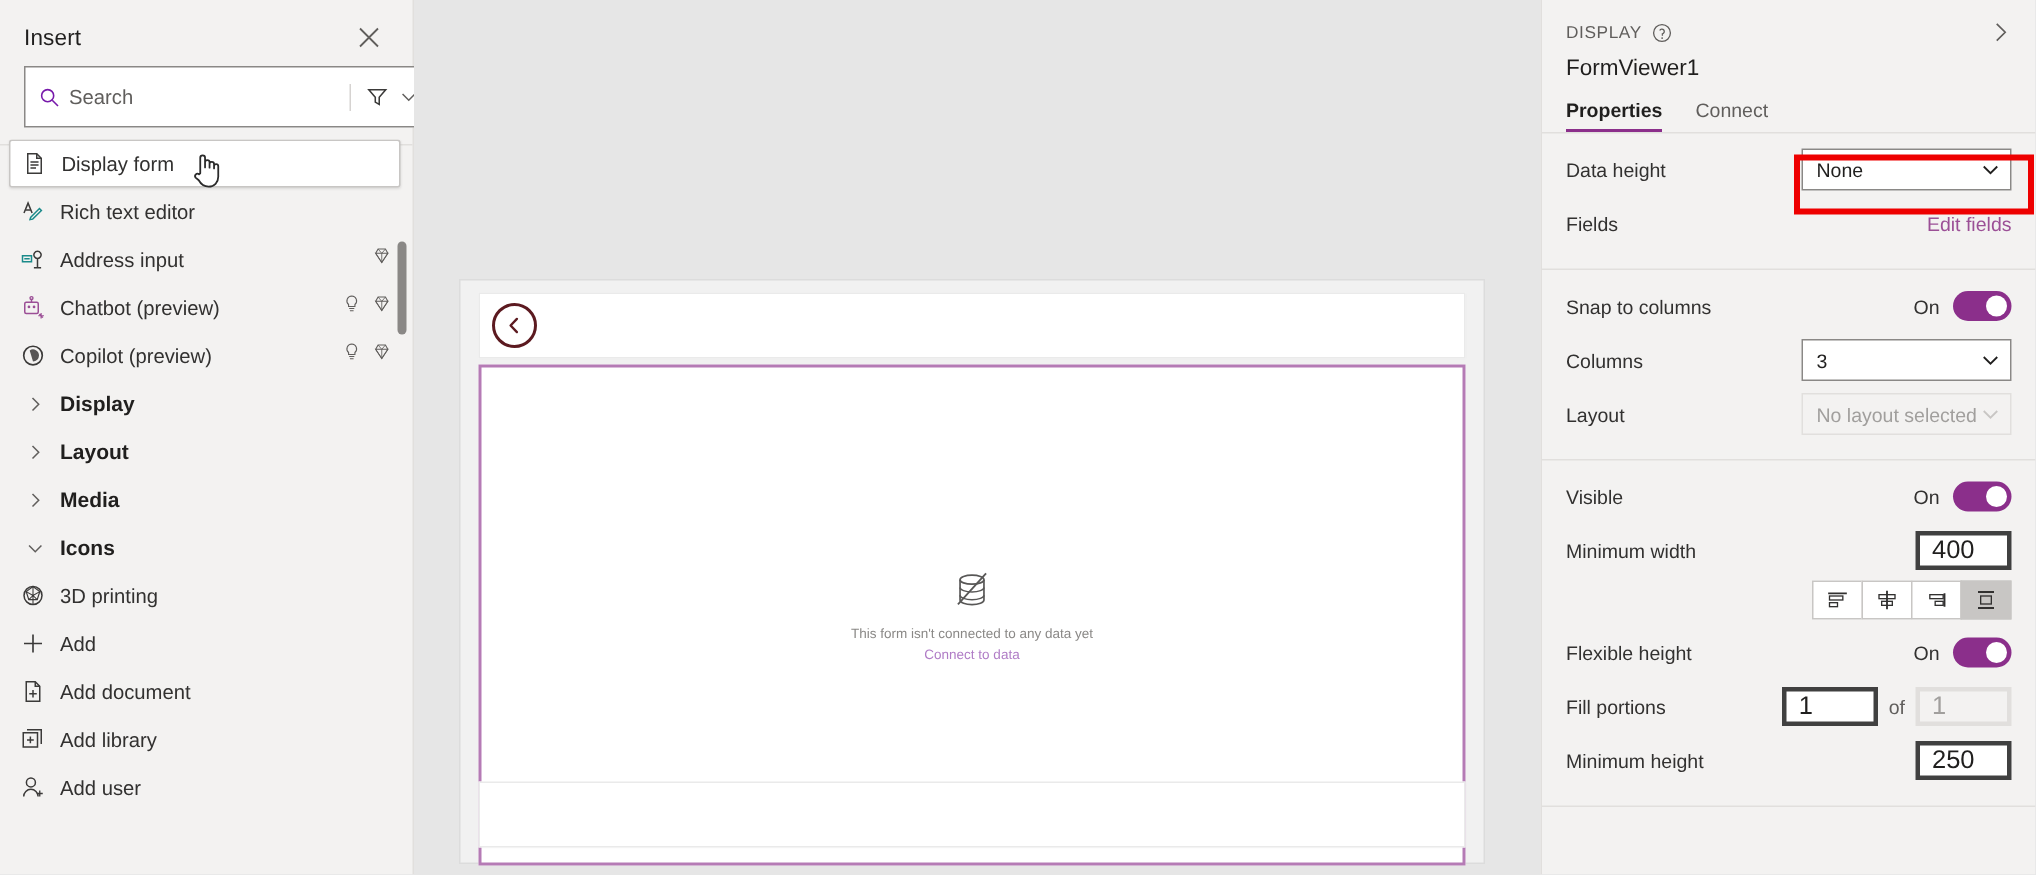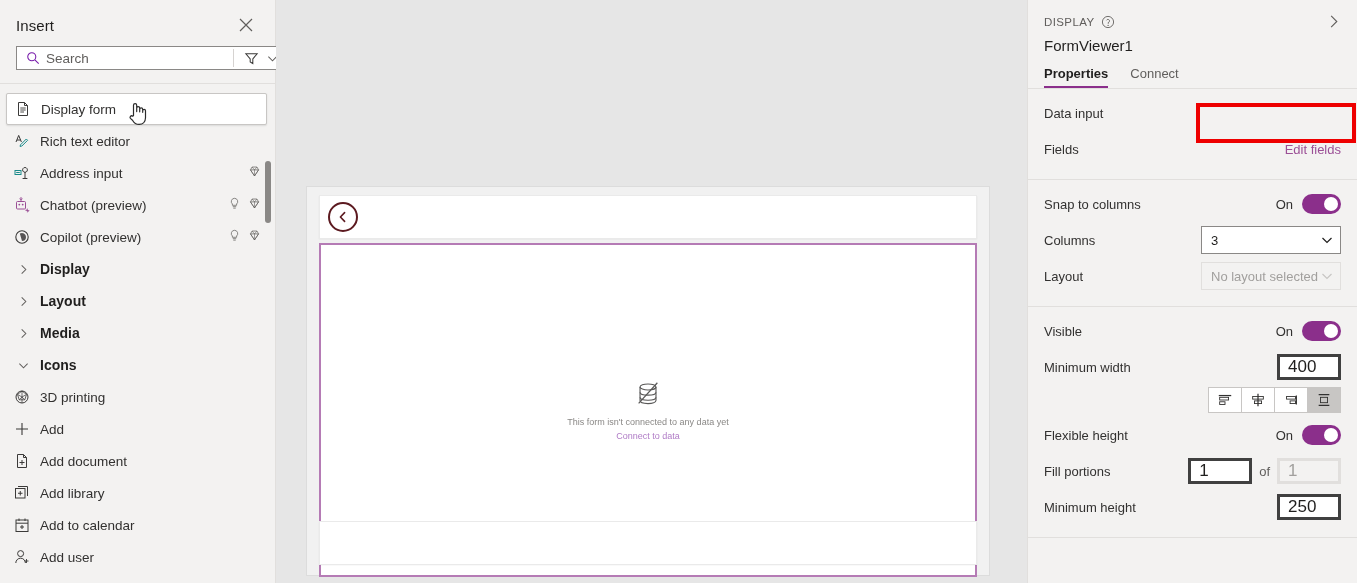--- a/index.html
+++ b/index.html
@@ -28,21 +28,21 @@
   .close-btn {
     width: 26px; height: 26px; display: flex; align-items: center; justify-content: center;
     cursor: pointer; color: #605e5c;
   }
   .close-btn svg { display: block; }
 
   .search-row {
     display: flex; align-items: center; padding: 0 12px 0 16px; gap: 6px;
   }
   .search-box {
-    flex: 1; height: 24px; background: #fff;
+    flex: 1; height: 41px; background: #fff;
     border: 1px solid #8a8886;
     display: flex; align-items: center; gap: 6px;
     padding: 0 6px 0 9px;
   }
   .search-icon { flex: 0 0 auto; display: flex; align-items: center; color: #7719aa; }
   .search-input {
     flex: 1; border: 0; outline: none; font-size: 13.5px;
     color: #605e5c; font-family: "Liberation Sans", sans-serif;
     background: transparent;
   }
@@ -453,31 +453,20 @@
         <span class="li-icon">
           <svg width="16" height="16" viewBox="0 0 16 16">
               <rect x="1.5" y="3.5" width="9.5" height="9.5" stroke="#3b3a39" stroke-width="1" fill="none"></rect>
               <path d="M4 1.5 H13.5 V11" stroke="#3b3a39" stroke-width="1" fill="none"></path>
               <path d="M6.25 6 V10.5 M4 8.25 H8.5" stroke="#3b3a39" stroke-width="1"></path>
             </svg>
         </span>
         <span class="li-label">Add library</span>
       </div>
 
-      <div class="list-item">
-        <span class="li-icon">
-          <svg width="16" height="16" viewBox="0 0 16 16">
-              <rect x="2" y="3" width="12" height="11.5" stroke="#3b3a39" stroke-width="1" fill="none"></rect>
-              <path d="M2 6.2 H14" stroke="#3b3a39" stroke-width="1"></path>
-              <path d="M5 1.5 V4 M11 1.5 V4" stroke="#3b3a39" stroke-width="1"></path>
-              <path d="M8 8 V12 M6 10 H10" stroke="#3b3a39" stroke-width="1"></path>
-            </svg>
-        </span>
-        <span class="li-label">Add to calendar</span>
-      </div>
 
       <div class="list-item">
         <span class="li-icon">
           <svg width="16" height="16" viewBox="0 0 16 16">
               <circle cx="6.6" cy="4.6" r="3" stroke="#3b3a39" stroke-width="1" fill="none"></circle>
               <path d="M1.8 14 a4.8 4.8 0 0 1 9.6 0" stroke="#3b3a39" stroke-width="1" fill="none"></path>
               <path d="M12.5 10 V14 M10.5 12 H14.5" stroke="#3b3a39" stroke-width=".9"></path>
             </svg>
         </span>
         <span class="li-label">Add user</span>
@@ -547,21 +536,31 @@
     </div>
 
     <div class="tabs">
       <div class="tab active">Properties</div>
       <div class="tab">Connect</div>
     </div>
     <div class="tabs-underline"></div>
 
     <div class="sect">
       <div class="prow">
-        <span class="plabel">Data input</span>
+        <span class="plabel">Data height</span>
+        <div class="pctl">
+          <div class="combo">
+            <span class="cv">None</span>
+            <span class="cchev">
+              <svg width="12" height="12" viewBox="0 0 12 12">
+                  <path d="M1.5 4 L6 8.5 L10.5 4" stroke="#201f1e" stroke-width="1.2" fill="none"></path>
+                </svg>
+            </span>
+          </div>
+        </div>
       </div>
       <div class="prow">
         <span class="plabel">Fields</span>
         <span class="edit-fields-link">Edit fields</span>
       </div>
     </div>
 
     <div class="sect">
       <div class="prow">
         <span class="plabel">Snap to columns</span>

